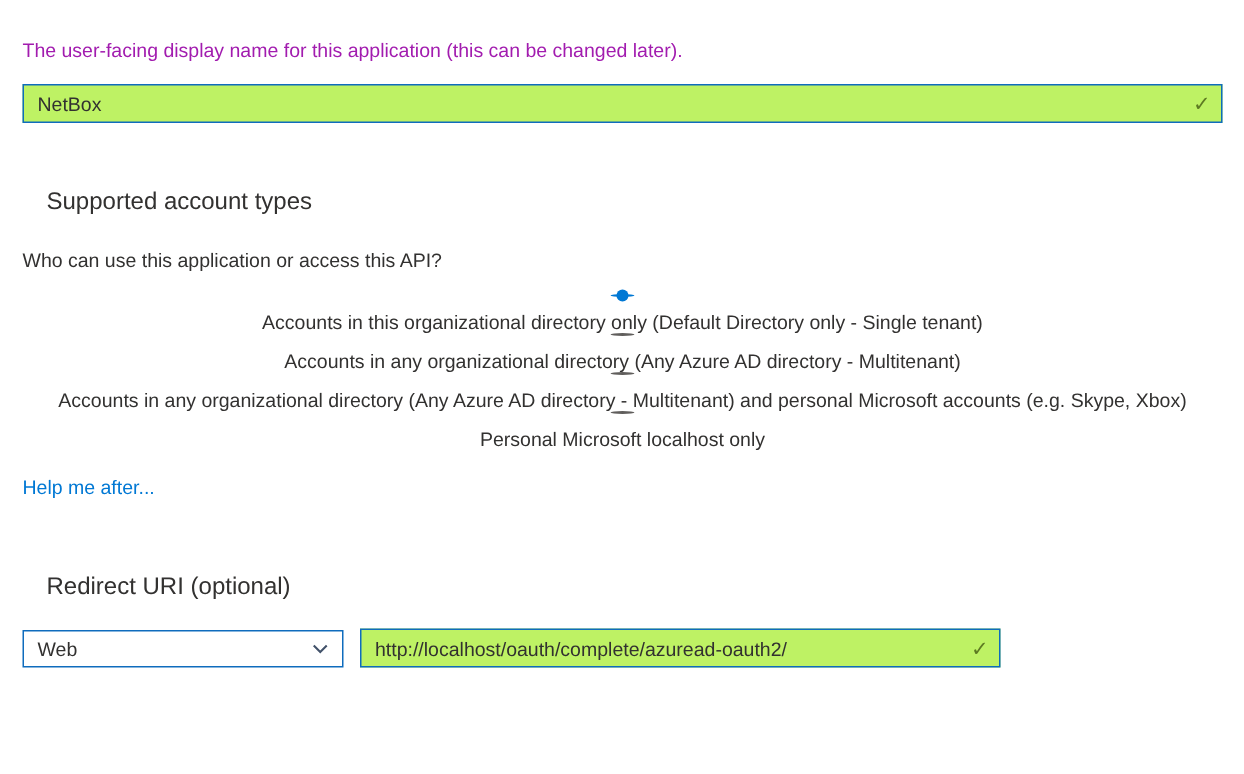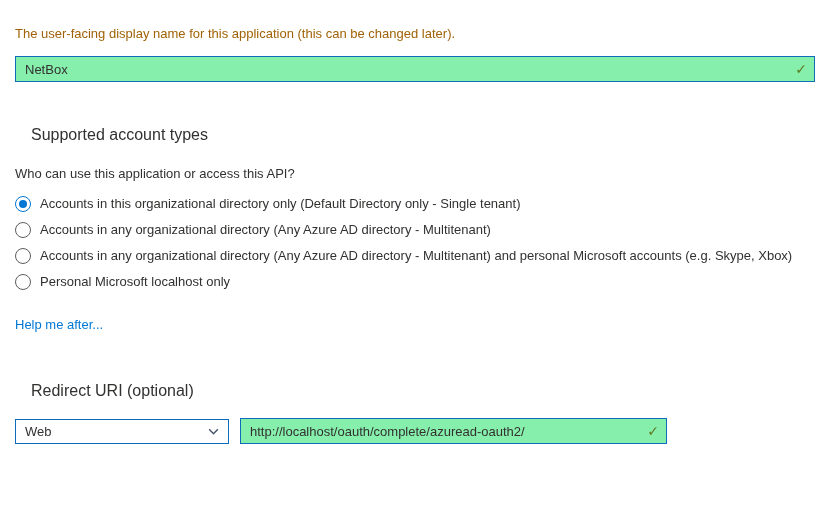--- a/index.html
+++ b/index.html
@@ -8,28 +8,28 @@
     color:#323130;
     width:829px;height:516px;
     box-sizing:border-box;
     overflow:hidden;
   }
   .page{padding:10px 14px 0 15px;box-sizing:border-box;}
 
   .field-label{font-size:16px;font-weight:400;margin:2px 0 0 0;line-height:20px;}
   .req{color:#e81123;margin-right:4px;font-size:14px;vertical-align:1px;}
 
-  .desc{font-size:13px;margin:14px 0 12px 0;line-height:19px;color:#a16207;}
+  .desc{font-size:13px;margin:14px 0 12px 0;line-height:19px;color:#a21caf;}
 
   .textbox{
     position:relative;
     margin-top:13px;
     height:24px;
     border:1px solid #0f6cbd;
-    background:#86efac;
+    background:#bef264;
     display:flex;align-items:center;
     box-sizing:content-box;
   }
   .textbox input{
     border:none;outline:none;background:transparent;
     font-family:inherit;font-size:13px;color:#323130;
     padding:0 26px 0 9px;width:100%;height:100%;
     box-sizing:border-box;
   }
   .check{
@@ -38,22 +38,22 @@
   }
 
   .section-heading{font-size:16px;font-weight:400;margin:16px;line-height:20px;}
   .heading-accounts{margin-top:43px;}
   .heading-redirect{margin-top:48px;}
 
   .question{font-size:13px;margin:20px 0 0 0;line-height:18px;}
 
   .radio-group{margin-top:13px;}
   .radio-row{
-    display:flex;align-items:flex-start;gap:9px;
-    height:26px;cursor:pointer;
+    display:flex;align-items:center;gap:9px;
+    height:26px;cursor:pointer;flex-direction:column;
   }
   .radio{
     width:16px;height:16px;min-width:16px;
     border:1px solid #605e5c;border-radius:50%;
     box-sizing:border-box;position:relative;background:#fff;
   }
   .radio.checked{border-color:#0078d4;}
   .radio.checked::after{
     content:"";position:absolute;left:50%;top:50%;
     width:8px;height:8px;border-radius:50%;background:#0078d4;

